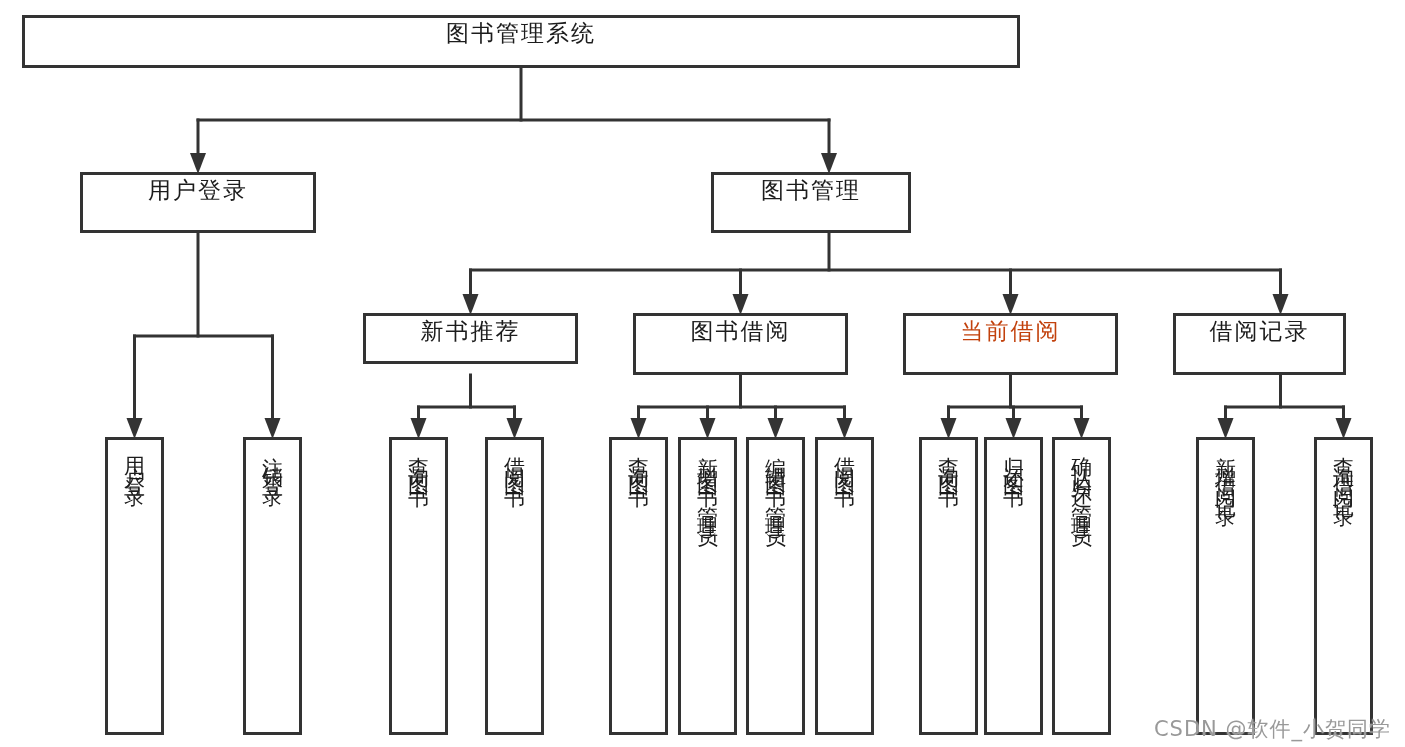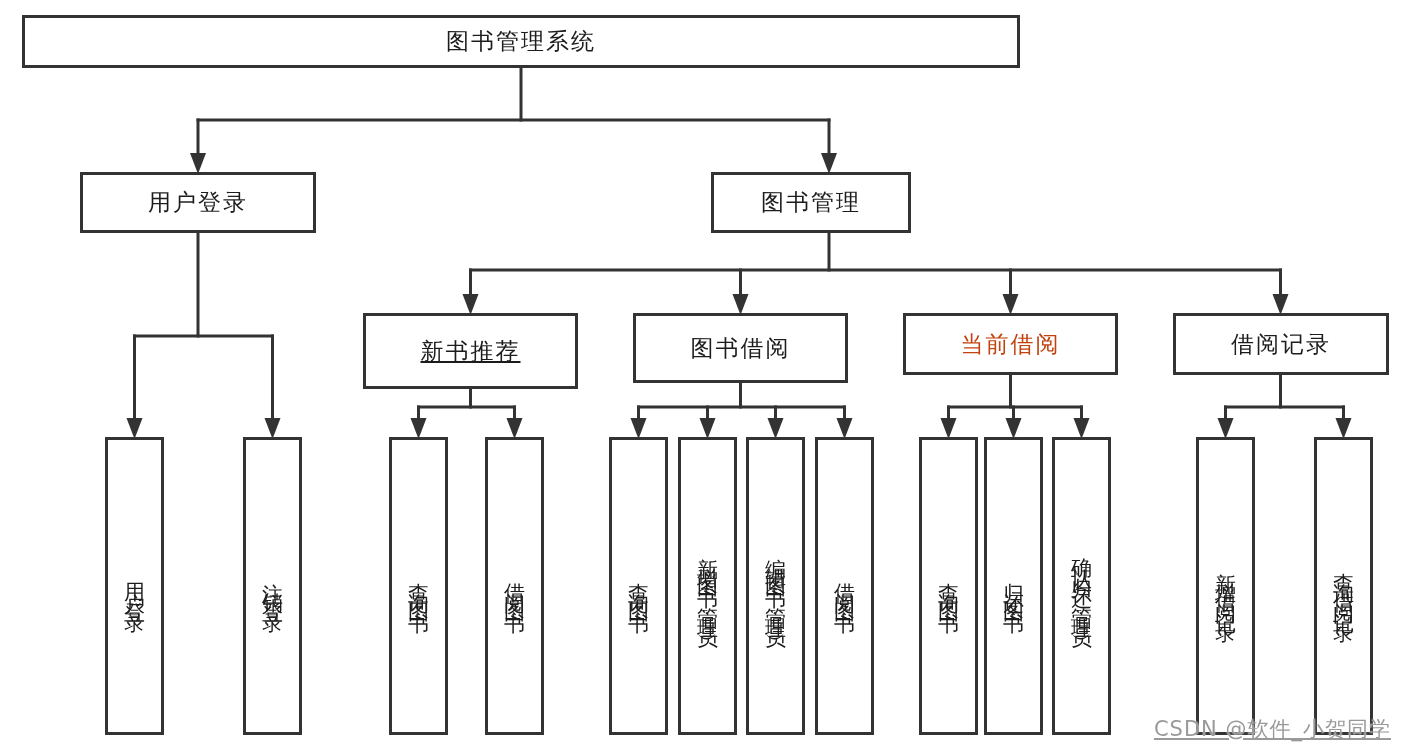--- a/index.html
+++ b/index.html
@@ -1,24 +1,24 @@
 <!DOCTYPE html>
 <html><head>
 <meta charset="utf-8">
 <style>
   html,body{margin:0;padding:0;background:#ffffff;font-family:"DejaVu Sans",sans-serif;}
   .canvas{position:relative;width:1405px;height:747px;background:#ffffff;overflow:hidden;}
   svg.connectors{position:absolute;left:0;top:0;width:1405px;height:747px;}
   .node{position:absolute;box-sizing:border-box;background:#ffffff;border:3px solid #333333;
-        display:flex;align-items:center;justify-content:center;color:#1c1c1c;}
+        display:flex;align-items:flex-start;justify-content:center;color:#1c1c1c;}
   .node.h{font-size:23px;letter-spacing:2px;white-space:nowrap;}
   .node.v .vtext{writing-mode:vertical-rl;text-orientation:mixed;font-size:21px;
         letter-spacing:10px;line-height:1.15;white-space:nowrap;}
   .watermark{position:absolute;right:14px;bottom:4px;font-size:21px;color:#999999;
-        letter-spacing:1px;text-shadow:0 0 2px #ffffff;text-decoration:underline;}
+        letter-spacing:1px;text-shadow:0 0 2px #ffffff;}
 </style>
 </head>
 <body>
 
 <div class="canvas">
   <svg class="connectors" id="connectors" xmlns="http://www.w3.org/2000/svg" viewBox="0 0 1405 747">
       <line x1="521" y1="68" x2="521" y2="120" stroke="#333333" stroke-width="3" stroke-linecap="square"></line>
       <line x1="198" y1="120" x2="829" y2="120" stroke="#333333" stroke-width="3" stroke-linecap="square"></line>
       <line x1="198" y1="120" x2="198" y2="156" stroke="#333333" stroke-width="3" stroke-linecap="square"></line>
       <polygon points="190,153 206,153 198,174" fill="#333333"></polygon>
@@ -74,30 +74,30 @@
   <div id="nodes">
       <div class="node h" style="left: 22px; top: 15px; width: 998px; height: 53px; border-color: rgb(51, 51, 51); color: rgb(28, 28, 28);">
         <span>图书管理系统</span>
       </div>
       <div class="node h" style="left: 80px; top: 172px; width: 236px; height: 61px; border-color: rgb(51, 51, 51); color: rgb(28, 28, 28);">
         <span>用户登录</span>
       </div>
       <div class="node h" style="left: 711px; top: 172px; width: 200px; height: 61px; border-color: rgb(51, 51, 51); color: rgb(28, 28, 28);">
         <span>图书管理</span>
       </div>
-      <div class="node h" style="left: 363px; top: 313px; width: 215px; height: 76px; border-color: rgb(51, 51, 51); color: rgb(28, 28, 28); text-decoration: underline;">
+      <div class="node h" style="left: 363px; top: 313px; width: 215px; height: 51px; border-color: rgb(51, 51, 51); color: rgb(28, 28, 28);">
         <span>新书推荐</span>
       </div>
-      <div class="node h" style="left: 633px; top: 313px; width: 215px; height: 70px; border-color: rgb(51, 51, 51); color: rgb(28, 28, 28);">
+      <div class="node h" style="left: 633px; top: 313px; width: 215px; height: 62px; border-color: rgb(51, 51, 51); color: rgb(28, 28, 28);">
         <span>图书借阅</span>
       </div>
       <div class="node h" style="left: 903px; top: 313px; width: 215px; height: 62px; border-color: rgb(51, 51, 51); color: #c2410c;">
         <span>当前借阅</span>
       </div>
-      <div class="node h" style="left: 1173px; top: 313px; width: 216px; height: 62px; border-color: rgb(51, 51, 51); color: rgb(28, 28, 28);">
+      <div class="node h" style="left: 1173px; top: 313px; width: 173px; height: 62px; border-color: rgb(51, 51, 51); color: rgb(28, 28, 28);">
         <span>借阅记录</span>
       </div>
       <div class="node v" style="left: 105px; top: 437px; width: 59px; height: 298px; border-color: rgb(51, 51, 51); color: rgb(28, 28, 28);">
         <span class="vtext">用户登录</span>
       </div>
       <div class="node v" style="left: 243px; top: 437px; width: 59px; height: 298px; border-color: rgb(51, 51, 51); color: rgb(28, 28, 28);">
         <span class="vtext">注销登录</span>
       </div>
       <div class="node v" style="left: 389px; top: 437px; width: 59px; height: 298px; border-color: rgb(51, 51, 51); color: rgb(28, 28, 28);">
         <span class="vtext">查询图书</span>

